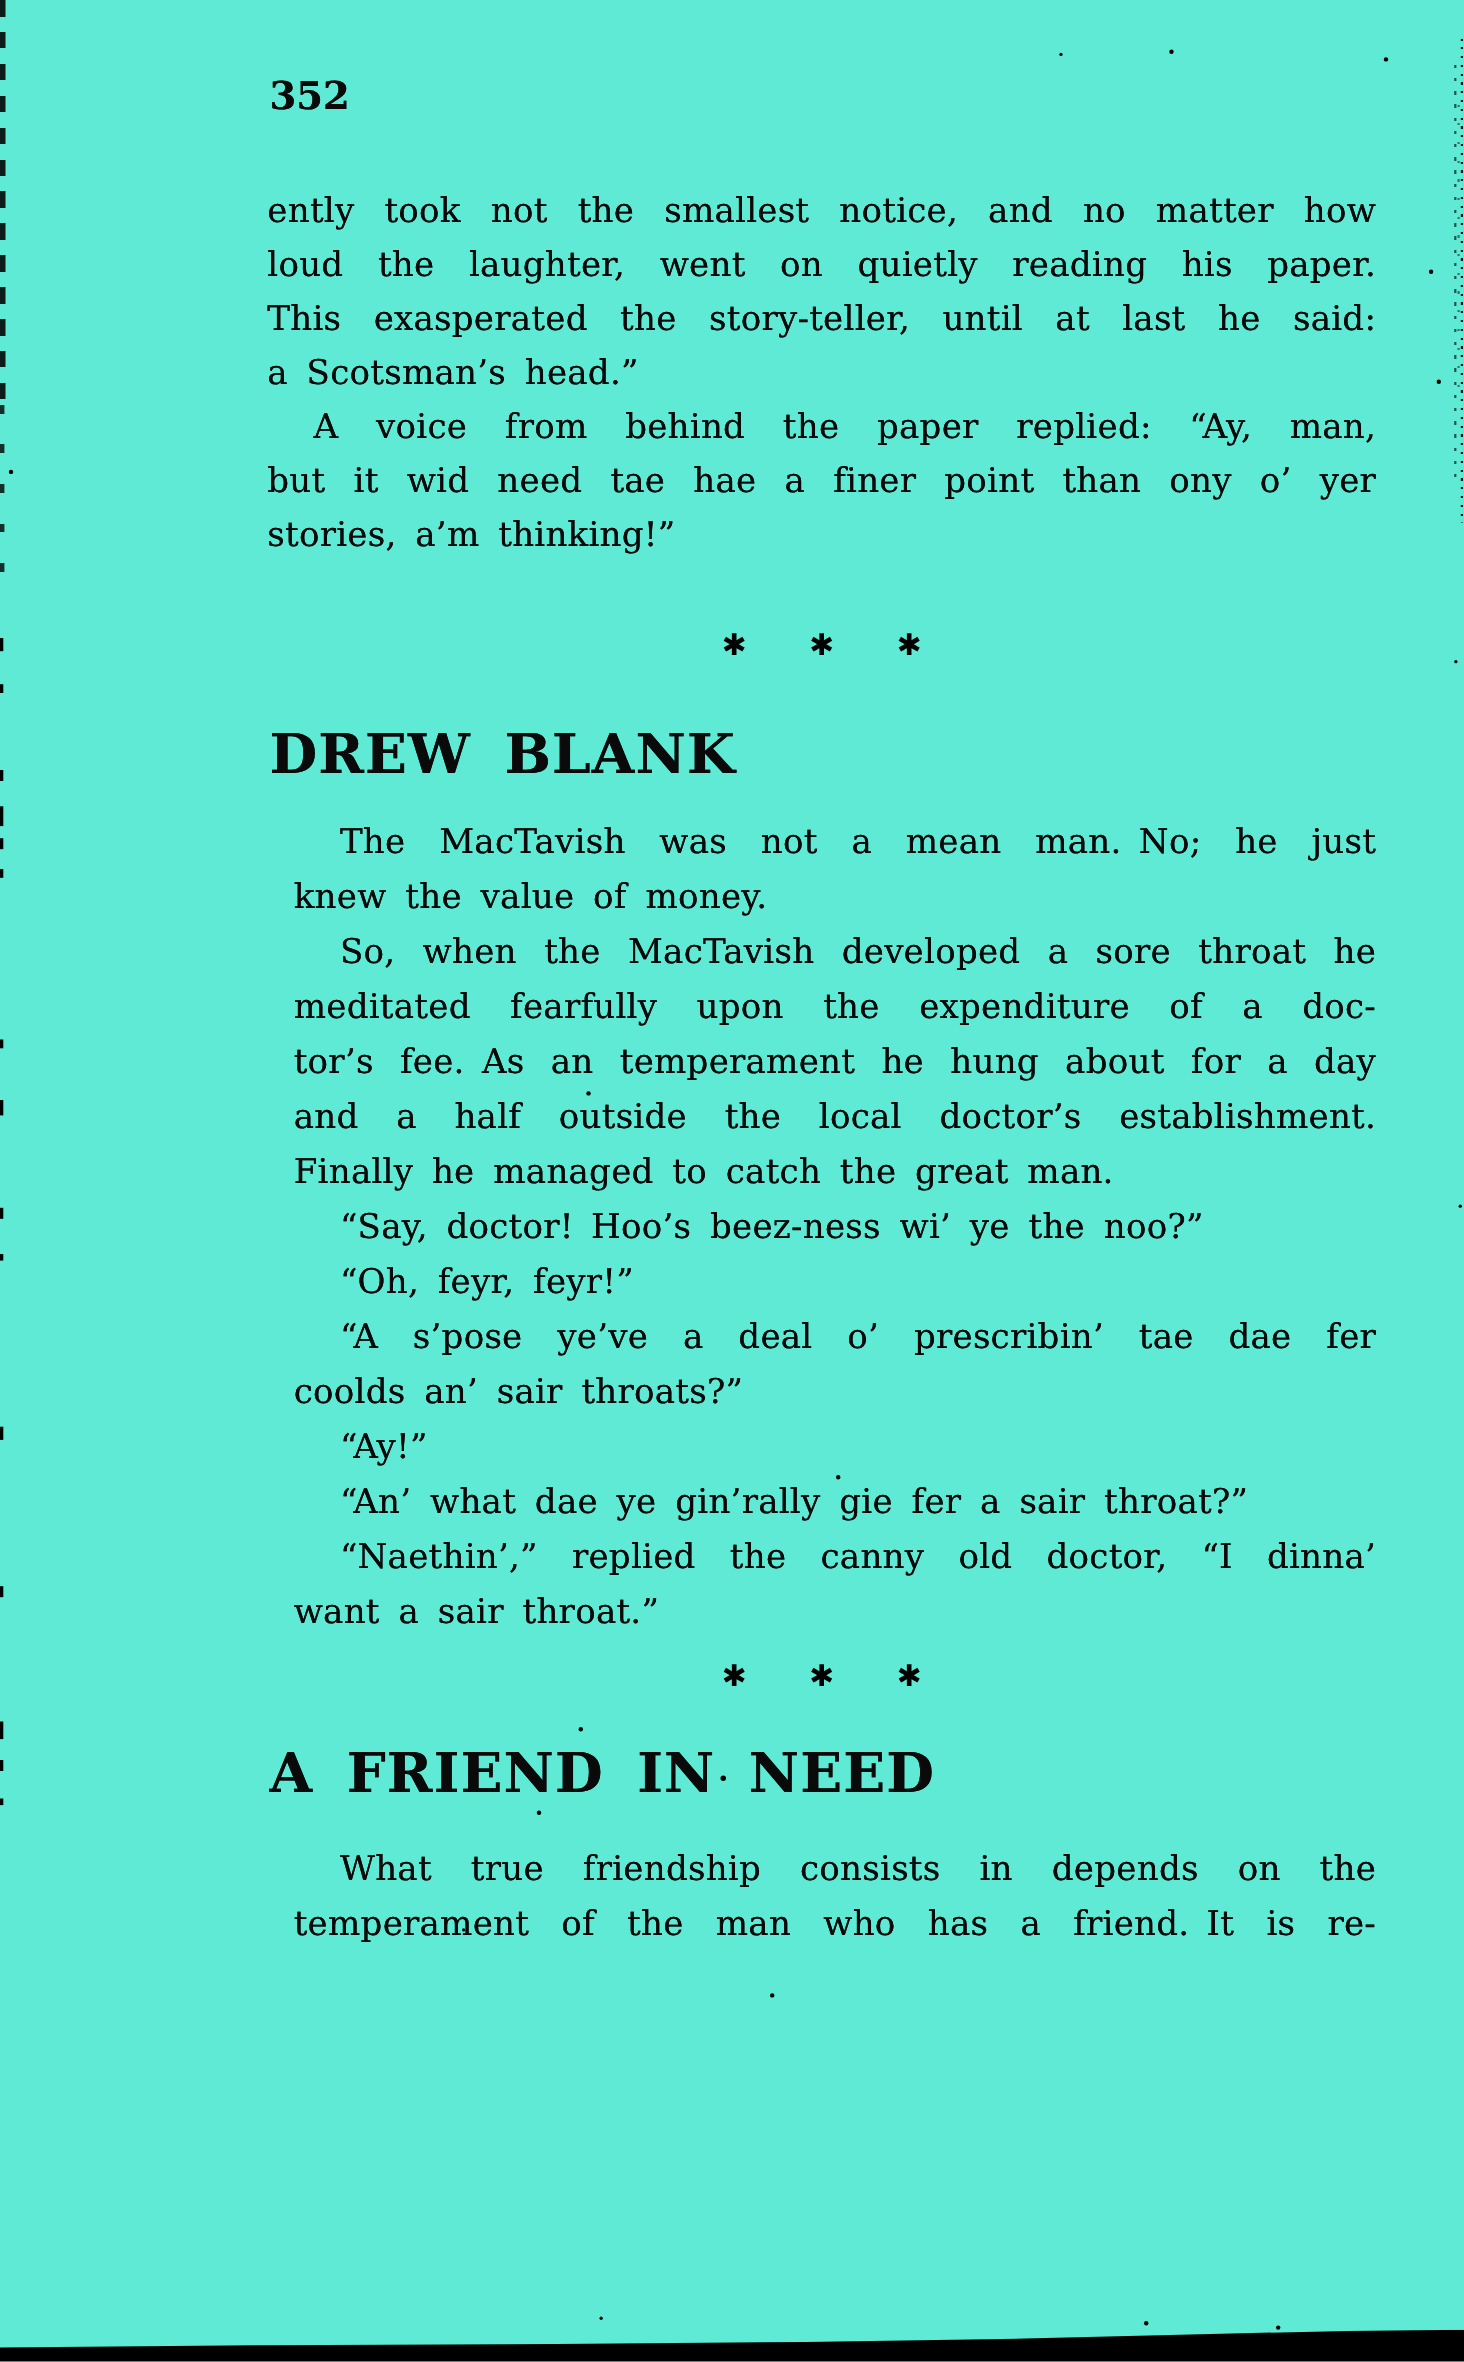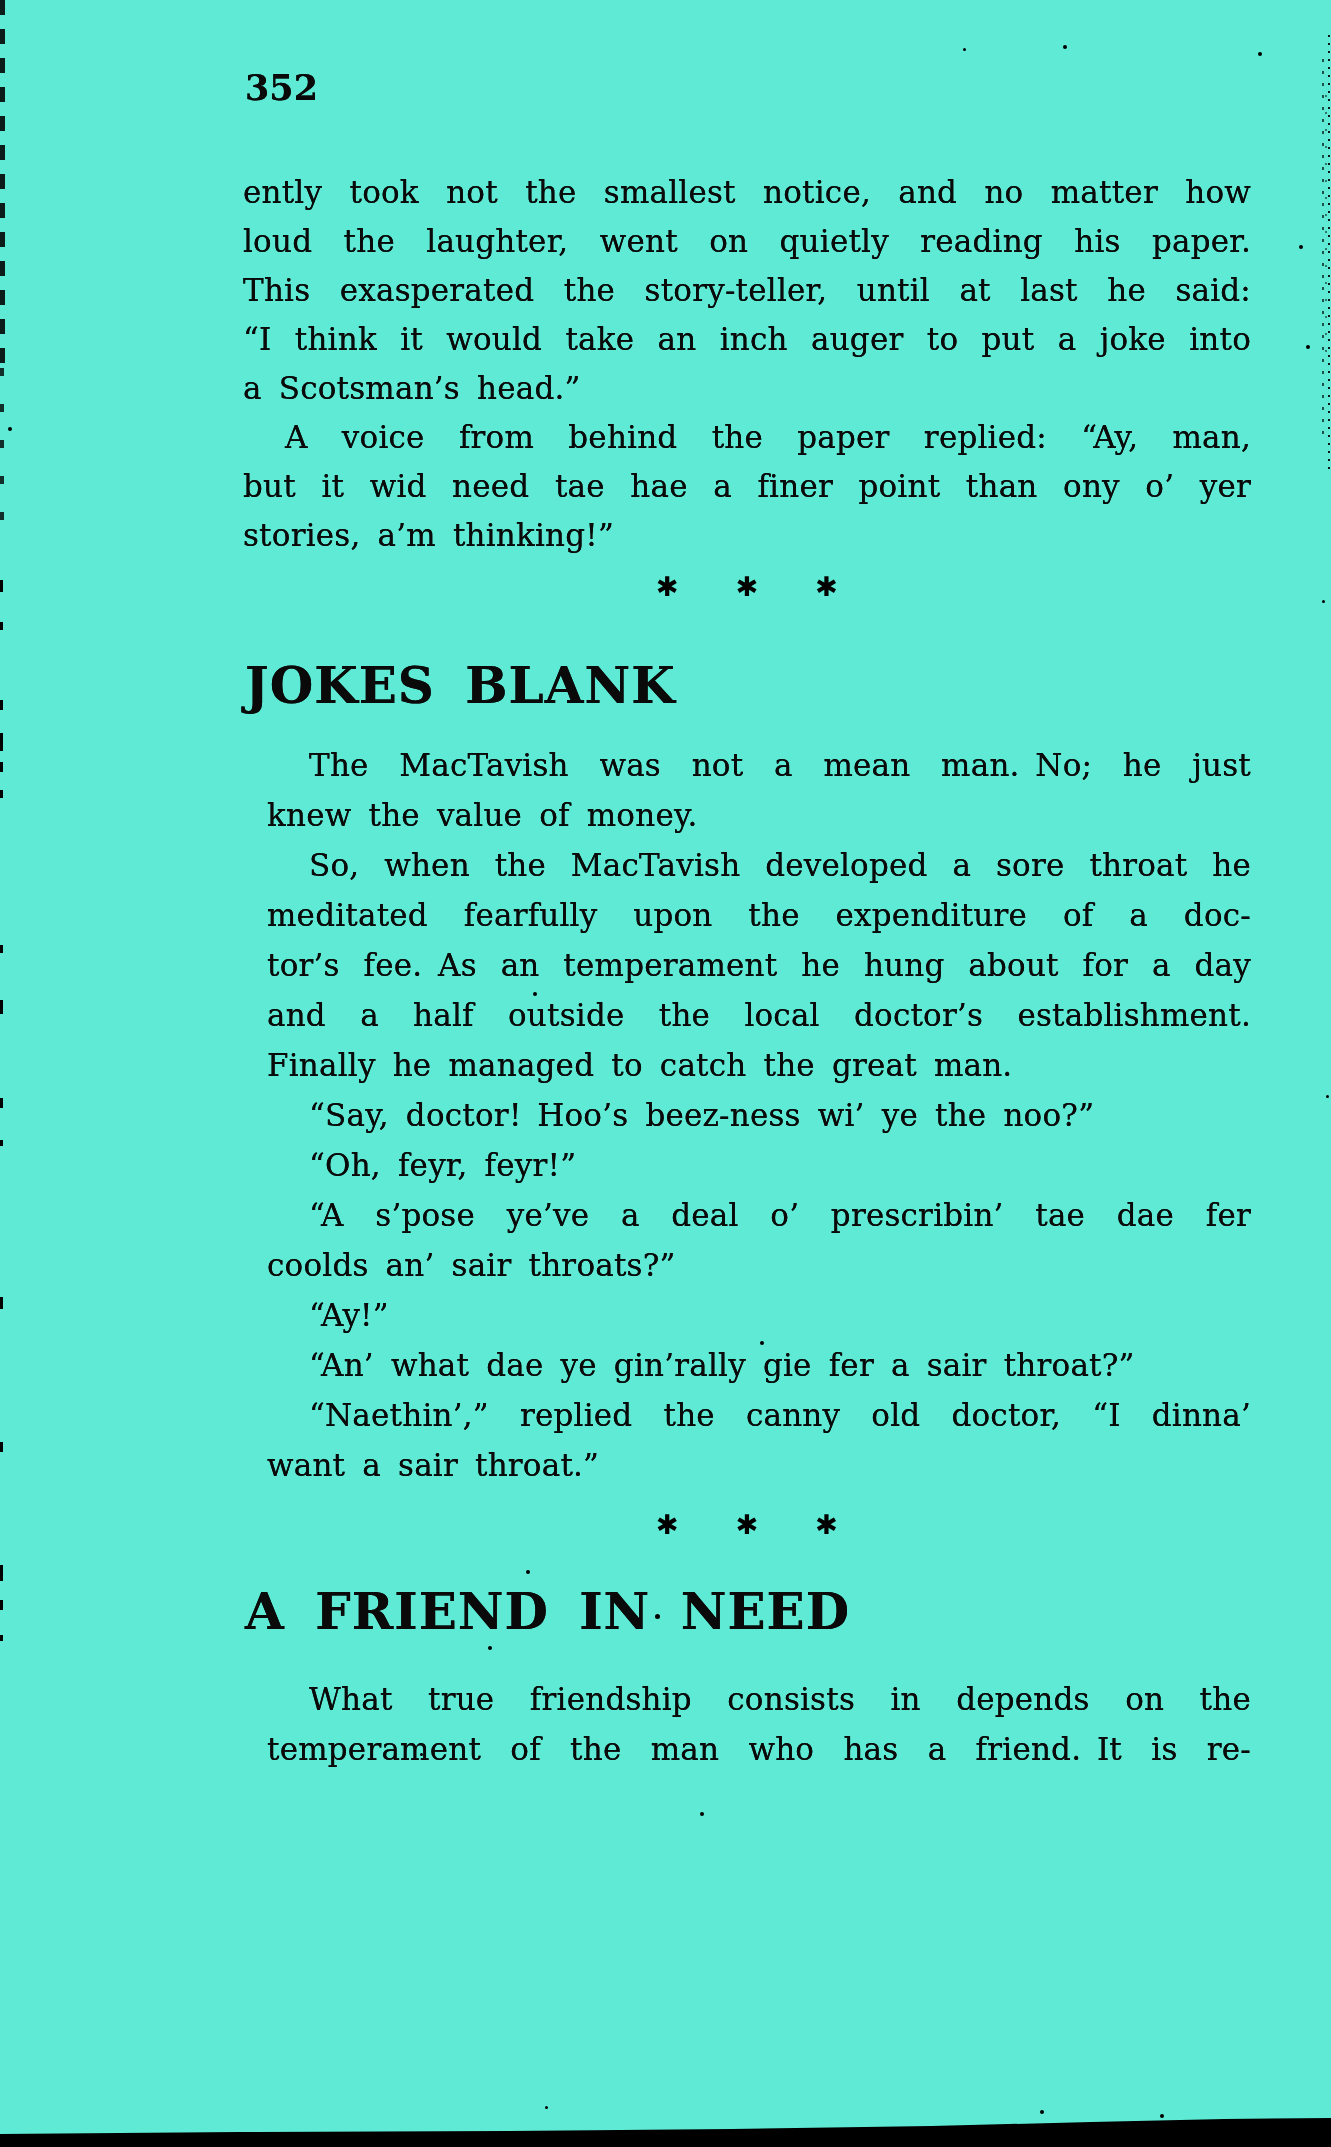--- a/index.html
+++ b/index.html
@@ -83,34 +83,33 @@
 <body>
 
 <div class="page">
 
   <div class="pagenum">352</div>
 
   <div class="block" style="top:168px;">
     <div class="ln j">ently took not the smallest notice, and no matter how</div>
     <div class="ln j">loud the laughter, went on quietly reading his paper.</div>
     <div class="ln j">This exasperated the story-teller, until at last he said:</div>
-    <div class="ln j">“I think it would take an inch auger to put a joke into</div>
     <div class="ln d">a Scotsman’s head.”</div>
     <div class="ln j i">A voice from behind the paper replied: “Ay, man,</div>
     <div class="ln j">but it wid need tae hae a finer point than ony o’ yer</div>
     <div class="ln d">stories, a’m thinking!”</div>
   </div>
 
   <div class="sep" style="top:560px;">
     <span>✱</span>
     <span>✱</span>
     <span>✱</span>
   </div>
 
-  <div class="heading" style="top:658px;">JOKES BLANK</div>
+  <div class="heading" style="top:658px;">DREW BLANK</div>
 
   <div class="block b2" style="top:740px;">
     <div class="ln j i">The MacTavish was not a mean man. No; he just</div>
     <div class="ln d">knew the value of money.</div>
     <div class="ln j i">So, when the MacTavish developed a sore throat he</div>
     <div class="ln j">meditated fearfully upon the expenditure of a doc-</div>
     <div class="ln j">tor’s fee. As an temperament he hung about for a day</div>
     <div class="ln j">and a half outside the local doctor’s establishment.</div>
     <div class="ln d">Finally he managed to catch the great man.</div>
     <div class="ln d i">“Say, doctor! Hoo’s beez-ness wi’ ye the noo?”</div>

